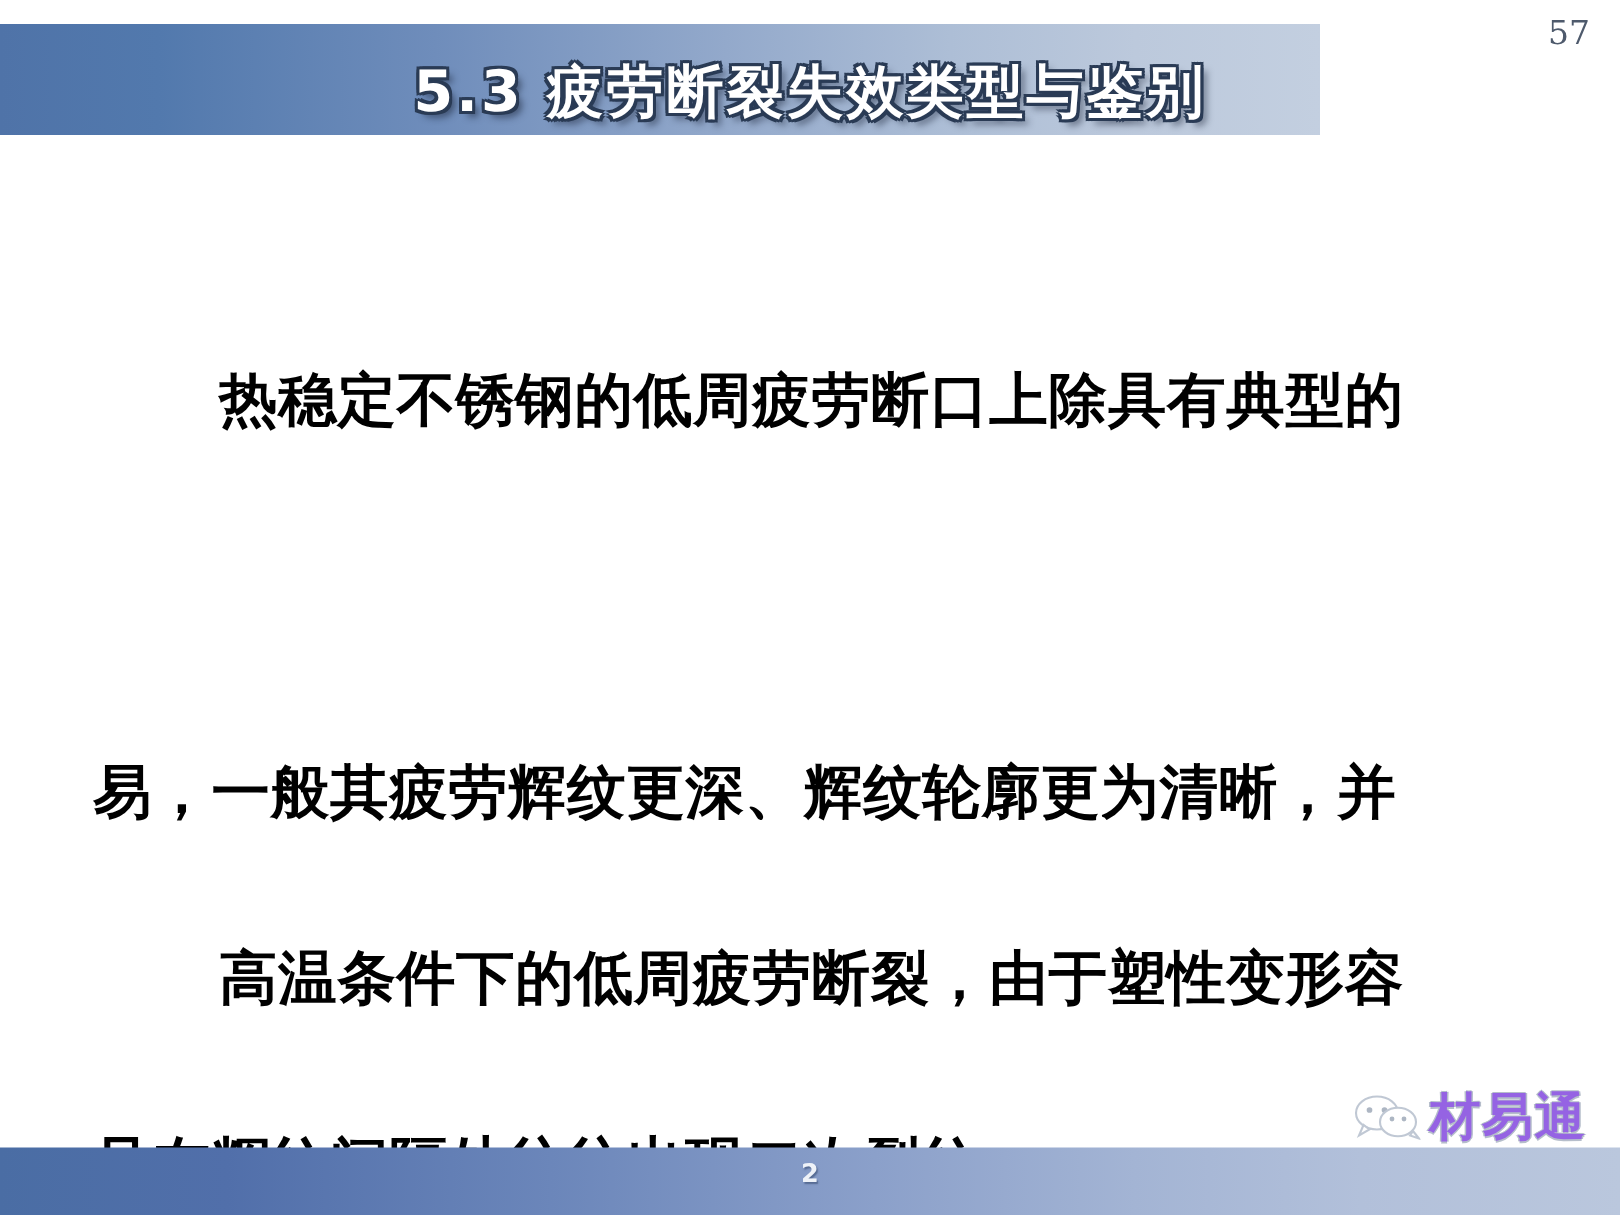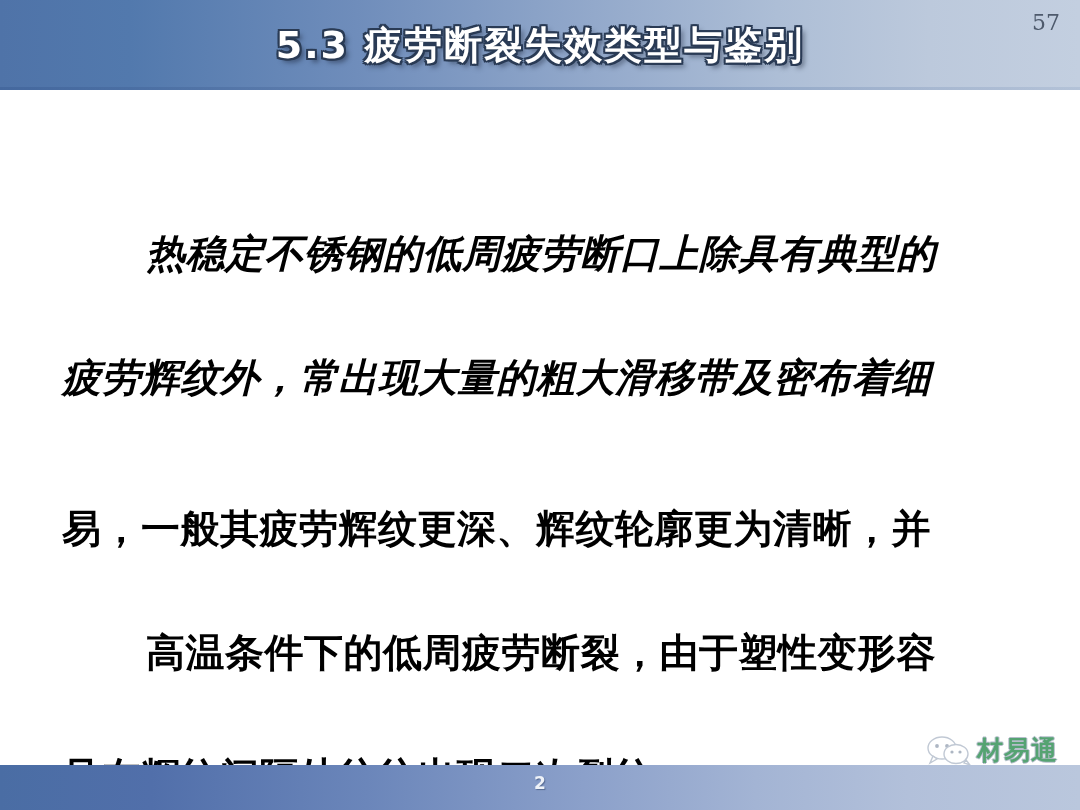--- a/index.html
+++ b/index.html
@@ -18,22 +18,22 @@
     width: 1080px;
     height: 810px;
     background: #ffffff;
     overflow: hidden;
   }
 
   
   .header-bar {
     position: absolute;
     left: 0;
-    top: 0;
-    width: 1080px;
+    top: 16px;
+    width: 880px;
     height: 90px;
     background: linear-gradient(to right,
         #4f73a8 0%,
         #5279ad 12%,
         #6f8dbb 33%,
         #93a9cb 55%,
         #adbed6 72%,
         #bcc9dc 86%,
         #c3cfe0 100%);
   }
@@ -86,21 +86,21 @@
     font-family: "DejaVu Serif", "Liberation Serif", serif;
     font-size: 39px;
     font-weight: bold;
     line-height: 62px;
     color: #000000;
     letter-spacing: 0.5px;
     text-align: justify;
     text-justify: inter-character;
     white-space: pre-line;
   }
-  .para-1 { top: 70px; font-style: italic; }
+  .para-1 { top: 84px; }
   .para-2 { top: 345px; }
   .para .line {
     display: block;
     white-space: nowrap;
   }
   .para .line.indent {
     text-indent: 84px;
   }
 
   
@@ -152,23 +152,23 @@
   }
   .wechat-icon {
     width: 44px;
     height: 30px;
     position: relative;
     flex: none;
   }
   .wechat-icon svg { display: block; }
   .watermark-text {
     font-family: "DejaVu Serif", "Liberation Serif", serif;
-    font-size: 26px;
-    font-weight: bold;
-    color: #15803d;
+    font-size: 34px;
+    font-weight: bold;
+    color: #6d28d9;
     text-shadow:
       1px 0 0 #9aa6b8,
       -1px 0 0 #9aa6b8,
       0 1px 0 #9aa6b8,
       0 -1px 0 #9aa6b8;
     letter-spacing: 1px;
     white-space: nowrap;
   }
 </style>
 </head>
@@ -177,21 +177,20 @@
 <div class="slide">
 
   <div class="header-bar">
     <div class="slide-title">5.3  疲劳断裂失效类型与鉴别</div>
   </div>
 
   <div class="body-area">
 
     <div class="para para-1">
       <span class="line indent">热稳定不锈钢的低周疲劳断口上除具有典型的</span>
-      <span class="line">疲劳辉纹外，常出现大量的粗大滑移带及密布着细</span>
     </div>
 
     <div class="para para-2">
       <span class="line">易，一般其疲劳辉纹更深、辉纹轮廓更为清晰，并</span>
       <span class="line indent">高温条件下的低周疲劳断裂，由于塑性变形容</span>
       <span class="line">且在辉纹间隔处往往出现二次裂纹。</span>
     </div>
 
   </div>
 

